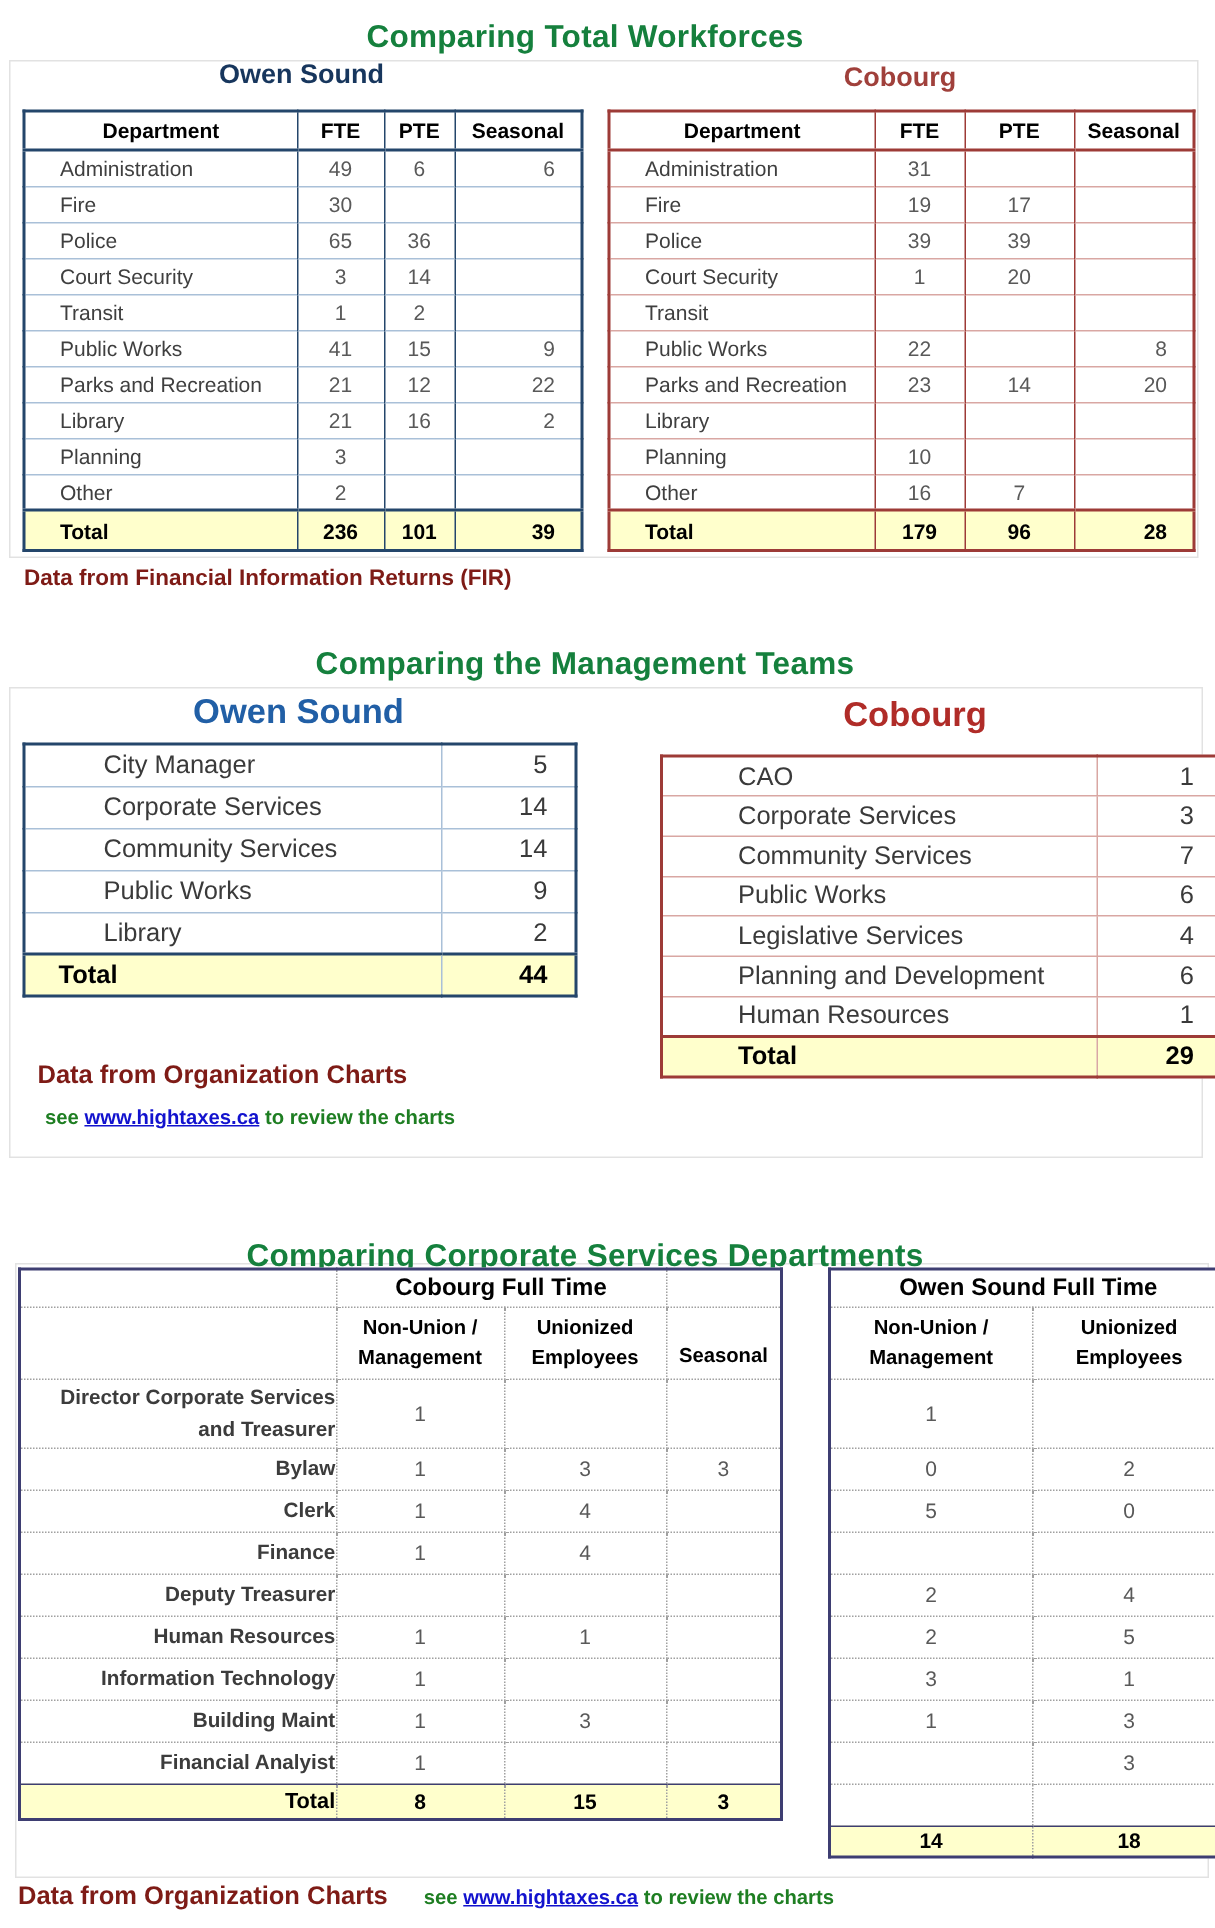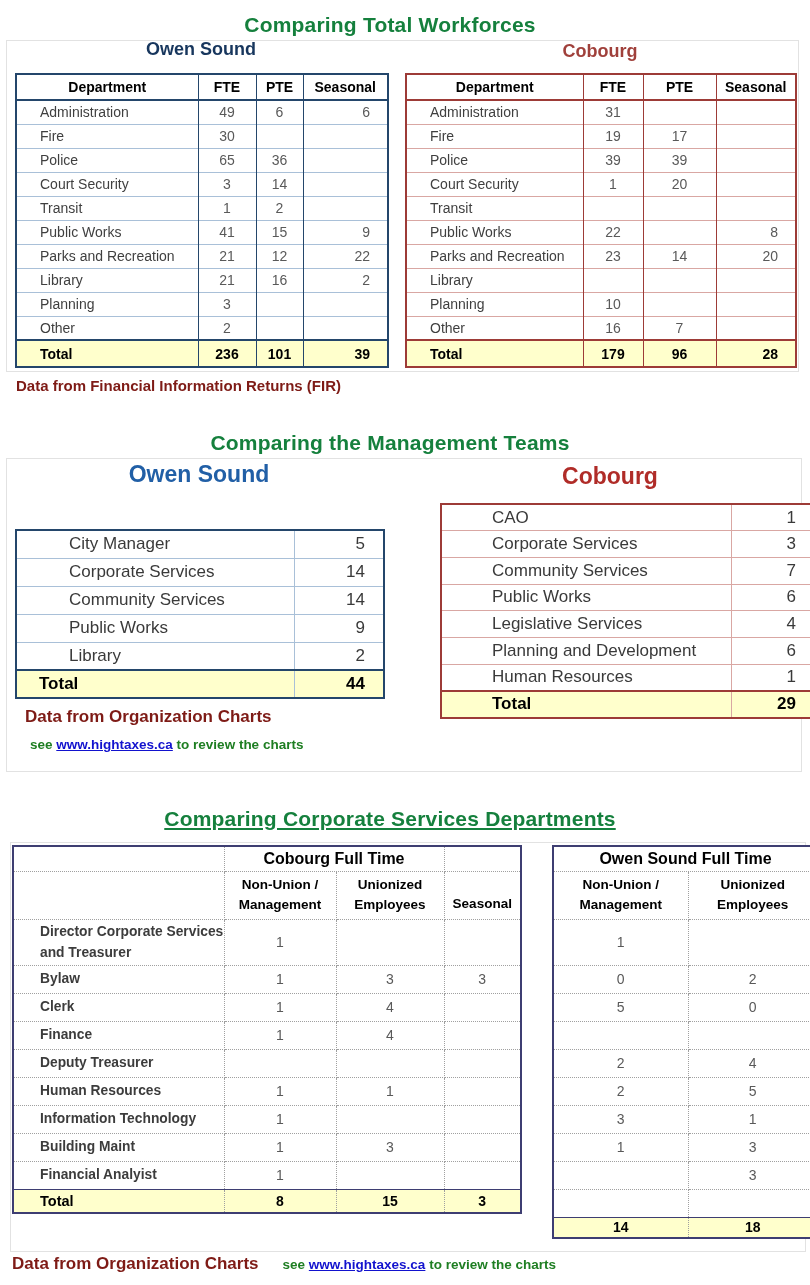--- a/index.html
+++ b/index.html
@@ -59,21 +59,21 @@
 
   
   .corp { border:2px solid #3e3e72; }
   .corp th, .corp td { border:1px dotted #a0a0a0; }
   .corp th.group { font-size:16px; font-weight:bold; color:#000; text-align:center; height:25px; }
   .corp th.sub { font-size:13.5px; font-weight:bold; color:#000; text-align:center; height:48px; line-height:1.45; padding:0 6px; }
   .corp th.seasonal { vertical-align:bottom; padding-bottom:5px; }
   .corp th.blank { height:25px; }
   .corp td { font-size:14px; color:#595959; text-align:center; height:28px; }
   .corp tbody tr.r0 td { height:46px; }
-  .corp-cob td:first-child { text-align:left; padding-left:26px; font-weight:bold; color:#3c3c3c; font-size:13.8px; line-height:1.55; }
+  .corp-cob td:first-child { text-align:right; padding-left:26px; font-weight:bold; color:#3c3c3c; font-size:13.8px; line-height:1.55; }
   .corp tr.total td { background:#ffffcc; font-weight:bold; color:#000; border-top:1px solid #3e3e72; height:21px; }
   .corp-cob tr.total td:first-child { font-size:14.5px; }
 
   
   .footnote-red { font-weight:bold; color:#7e1b16; }
   .fn-15 { font-size:15px; }
   .fn-16 { font-size:17px; }
   .see-line { font-weight:bold; font-size:13.5px; color:#1e7e22; }
   .see-line a { color:#1212ce; font-weight:bold; text-decoration:underline; }
   .footer3 { display:flex; align-items:baseline; }
@@ -267,21 +267,21 @@
     </table>
   </div>
 
   <div class="abs section-title" style="left:0; top:431px;">Comparing the Management Teams</div>
 
   <div class="abs footnote-red fn-15" style="left:16px; top:377px;">Data from Financial Information Returns (FIR)</div>
 
   <div class="abs city-title city-s2 owen-blue-bright" style="left:15px; top:461px; width:368px;">Owen Sound</div>
   <div class="abs city-title city-s2 cob-red-bright" style="left:420px; top:463px; width:380px;">Cobourg</div>
 
-  <div class="abs" style="left:15px; top:495px;margin-top:34px;">
+  <div class="abs" style="left:15px; top:495px;">
     <table class="mg mg-owen" style="width:368px;">
       <colgroup>
           <col style="width:278px">
           <col style="width:90px">
         </colgroup>
       <tbody>
           <tr class="r0">
             <td>City Manager</td>
             <td>5</td>
           </tr>
@@ -352,21 +352,21 @@
     </table>
   </div>
 
   <div class="abs footnote-red fn-16" style="left:25px; top:707px;">Data from Organization Charts</div>
   <div class="abs see-line" style="left:30px; top:737px;">
     <span>see</span>
     <a href="#">www.hightaxes.ca</a>
     <span>to review the charts</span>
   </div>
 
-  <div class="abs section-title" style="left:0; top:807px;text-decoration:underline;">Comparing Corporate Services Departments</div>
+  <div class="abs section-title" style="left:0; top:826px;">Comparing Corporate Services Departments</div>
 
   <div class="abs" style="left:12px; top:845px;">
     <table class="corp corp-cob" style="width:508px;">
       <colgroup>
           <col style="width:211px">
           <col style="width:112px">
           <col style="width:108px">
           <col style="width:77px">
         </colgroup>
       <thead>

